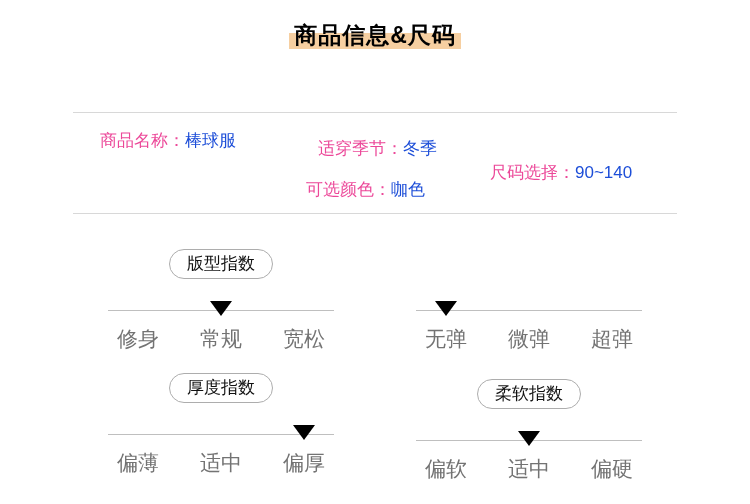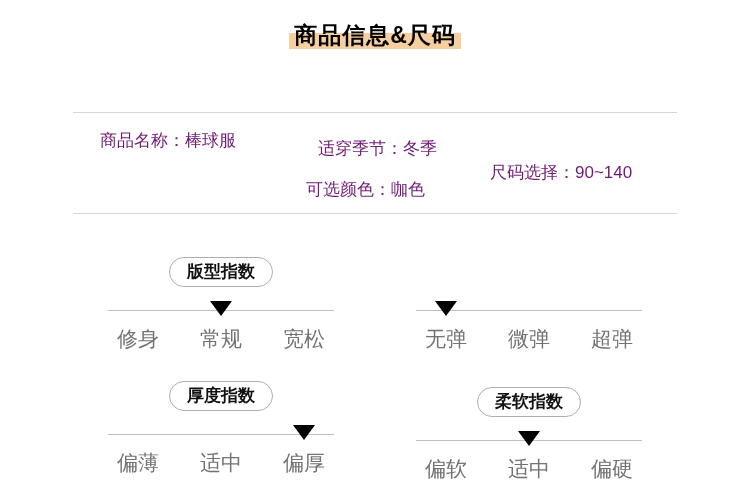--- a/index.html
+++ b/index.html
@@ -16,36 +16,36 @@
   }
   .title-text {
     position:relative; z-index:1; font-size:23px; font-weight:bold; color:#000;
     letter-spacing:1px; line-height:26px;
   }
   
   .divider { position:absolute; left:73px; width:604px; height:1px; background:#d8d8d8; }
   .divider.top { top:112px; }
   .divider.bottom { top:213px; }
   .info-field { position:absolute; font-size:17px; line-height:20px; color:#1e1e1e; white-space:nowrap; }
-  .info-field .lbl { color:#701a75; }
-  .info-field .val { color:#701a75; }
+  .info-field .lbl { color:#ec4899; }
+  .info-field .val { color:#1d4ed8; }
   .f-name   { left:100px; top:131px; }
   .f-season { left:318px; top:131px;margin-top:8px; }
   .f-size   { left:490px; top:131px;margin-top:32px; }
   .f-color  { left:306px; top:171px;margin-top:9px; }
   
   .section { position:absolute; width:226px; height:101px; }
   .sec-a { left:108px; top:249px; }
   .sec-b { left:416px; top:249px; }
   .sec-c { left:108px; top:373px; }
   .sec-d { left:416px; top:379px; }
   .pill {
-    margin:8px auto; width:102px; height:28px; border:1px solid #adadad;
+    margin:0 auto; width:102px; height:28px; border:1px solid #adadad;
     border-radius:15px; text-align:center; line-height:28px;
-    font-size:17px; font-weight:700; color:#111; white-space:nowrap;
+    font-size:17px; font-weight:400; color:#111; white-space:nowrap;
   }
   .gauge { position:absolute; left:0; right:0; top:61px; height:1px; background:#bfbfbf; }
   .tri {
     position:absolute; top:-9px; width:0; height:0;
     border-left:11px solid transparent; border-right:11px solid transparent;
     border-top:15px solid #000; transform:translateX(-50%);
   }
   .levels { position:absolute; left:0; right:0; top:80px; height:20px; }
   .lv {
     position:absolute; transform:translateX(-50%); font-size:21px; color:#737373;

